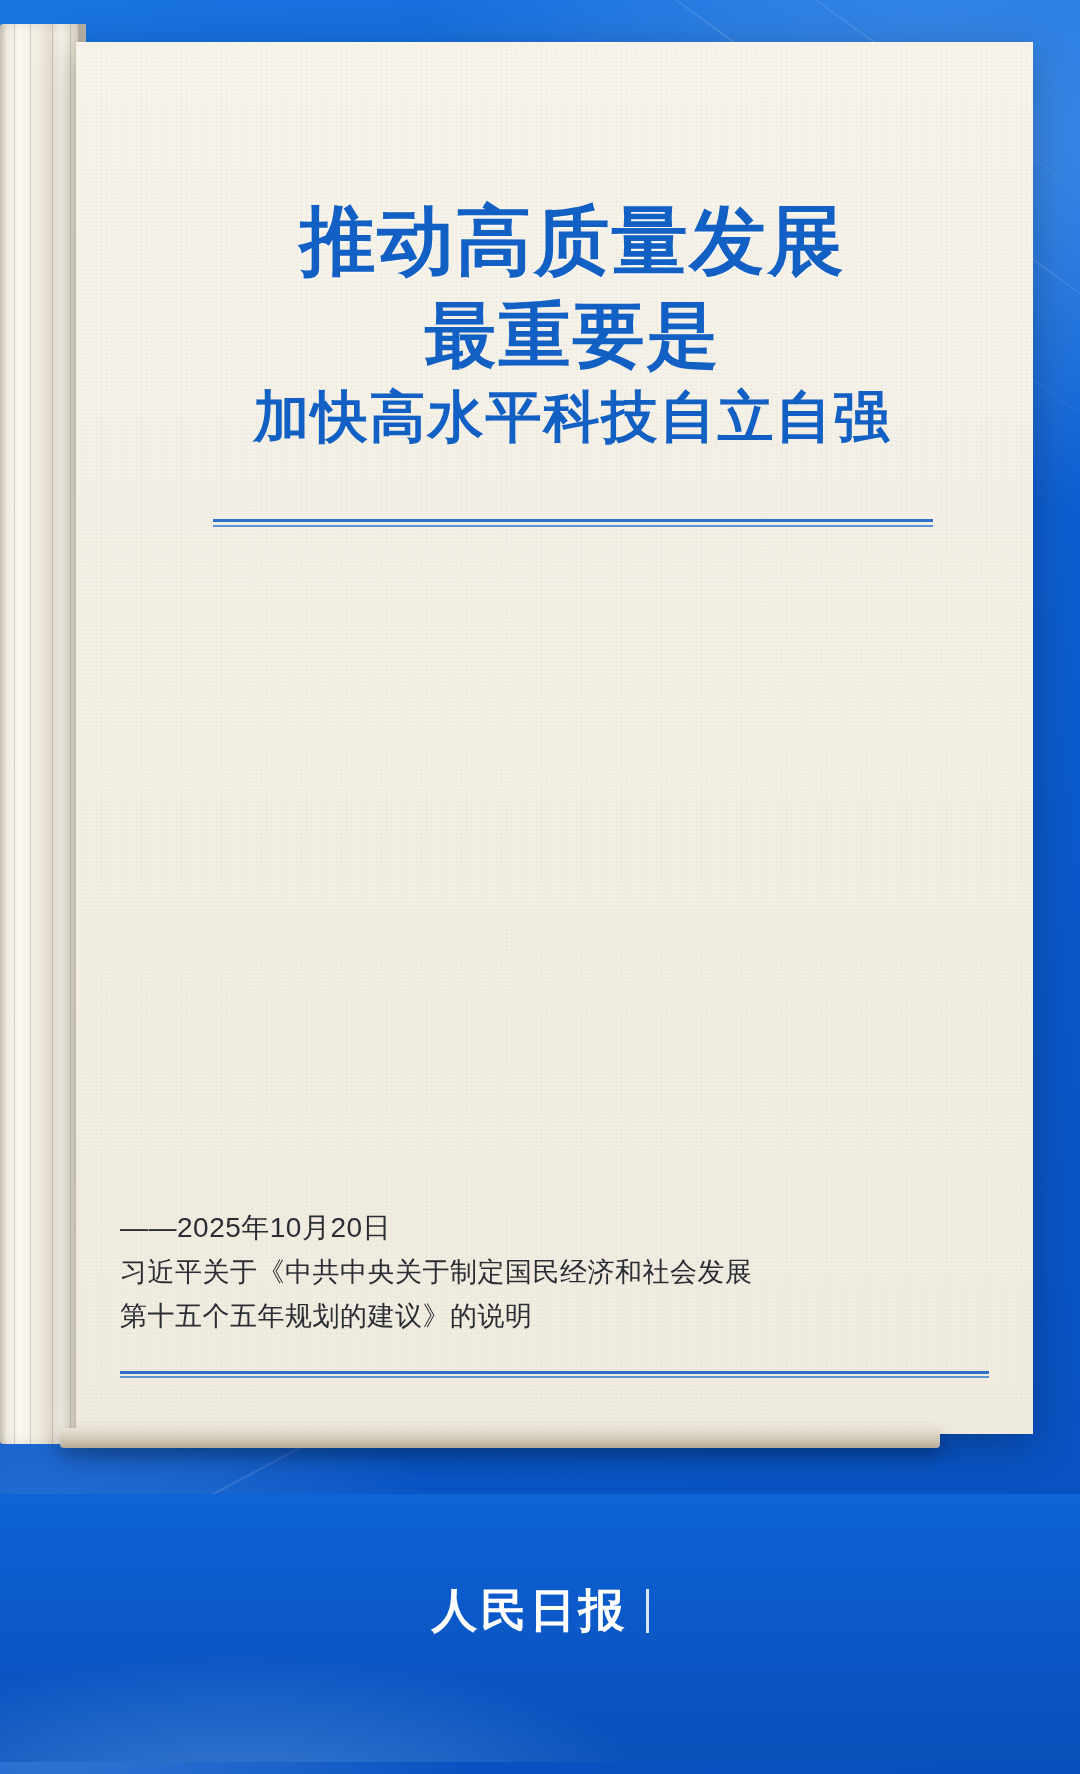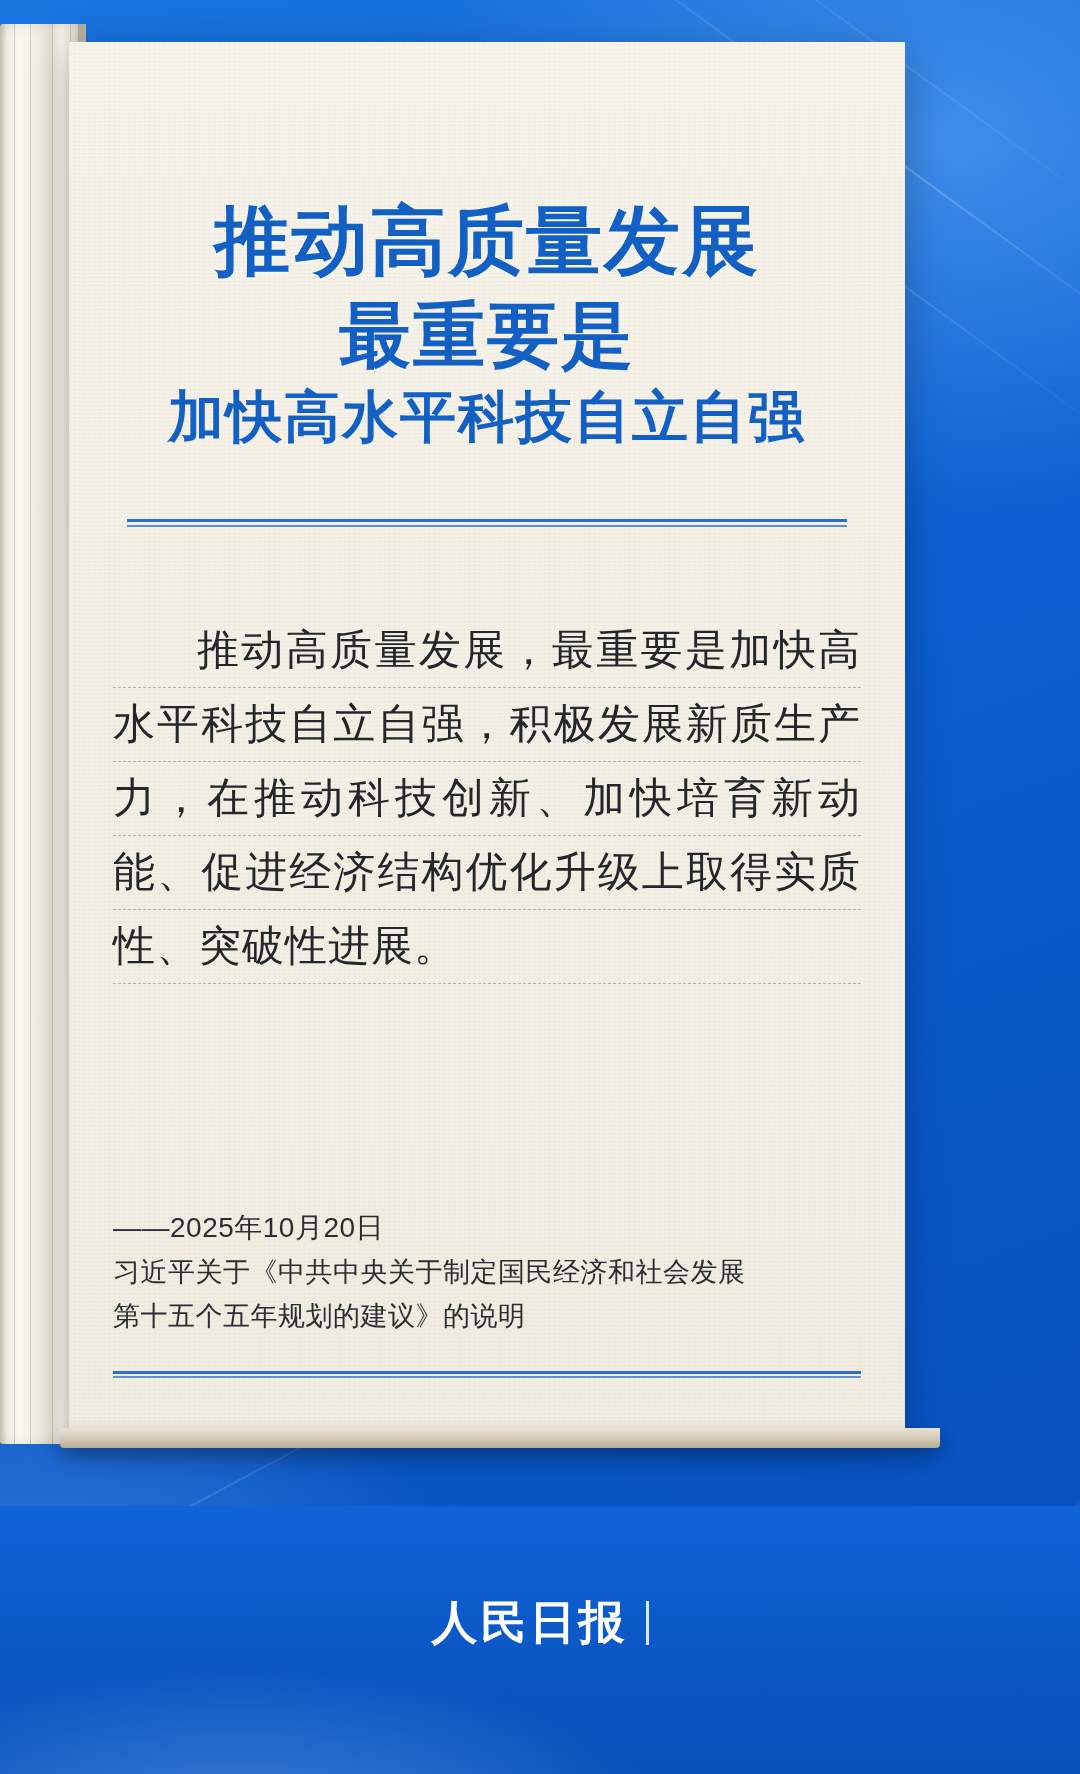--- a/index.html
+++ b/index.html
@@ -82,27 +82,28 @@
   .roll-line {
     position: absolute;
     top: 0;
     bottom: 0;
     width: 1px;
     background: rgba(120,110,90,.30);
   }
 
   .paper {
     position: absolute;
-    left: 69px;
+    left: 76px;
     top: 18px;
-    width: 836px;
+    width: 921px;
     height: 1392px;
     background:
       linear-gradient(180deg, #f7f4ec 0%, #f4f0e6 40%, #f1ece0 100%);
     box-shadow: 0 10px 40px rgba(0,0,0,.25);
+    padding-left: 36px;
   }
   
   .paper::before {
     content: "";
     position: absolute;
     inset: 0;
     background-image:
       repeating-linear-gradient(0deg, rgba(160,150,125,.055) 0px, rgba(160,150,125,.055) 1px, rgba(0,0,0,0) 1px, rgba(0,0,0,0) 4px),
       repeating-linear-gradient(90deg, rgba(160,150,125,.04) 0px, rgba(160,150,125,.04) 1px, rgba(0,0,0,0) 1px, rgba(0,0,0,0) 5px);
     pointer-events: none;
@@ -217,21 +218,21 @@
     height: 3px;
     background: #2f6fc6;
     top: 0;
   }
   .rule-bottom i.b { top: 5px; height: 2px; background: #5d91d6; }
 
   
   .footer {
     position: absolute;
     left: 0;
-    bottom: 0;
+    bottom: 12px;
     width: 1080px;
     height: 268px;
     background:
       radial-gradient(ellipse 700px 260px at 22% 120%, rgba(150,205,255,.38), rgba(150,205,255,0) 62%),
       linear-gradient(180deg, #0e63d6 0%, #0b57c6 55%, #0950ba 100%);
     overflow: hidden;
   }
   .footer .brand {
     position: absolute;
     left: 0; right: 0;
@@ -291,30 +292,20 @@
         <div class="l1">推动高质量发展</div>
         <div class="l2">最重要是</div>
         <div class="l3">加快高水平科技自立自强</div>
       </div>
 
       <div class="rule-double">
         <i class="a"></i>
           <i class="b"></i>
       </div>
 
-      <div class="quote">
-        <div class="lines">
-          <span style="top:74px;"></span>
-          <span style="top:148px;"></span>
-          <span style="top:222px;"></span>
-          <span style="top:296px;"></span>
-          <span style="top:370px;"></span>
-        </div>
-        <p>推动高质量发展，最重要是加快高水平科技自立自强，积极发展新质生产力，在推动科技创新、加快培育新动能、促进经济结构优化升级上取得实质性、突破性进展。</p>
-      </div>
 
       <div class="attrib">
         <div class="date">——2025年10月20日</div>
         <div>习近平关于《中共中央关于制定国民经济和社会发展</div>
         <div>第十五个五年规划的建议》的说明</div>
       </div>
 
       <div class="rule-bottom">
         <i class="a"></i>
           <i class="b"></i>

